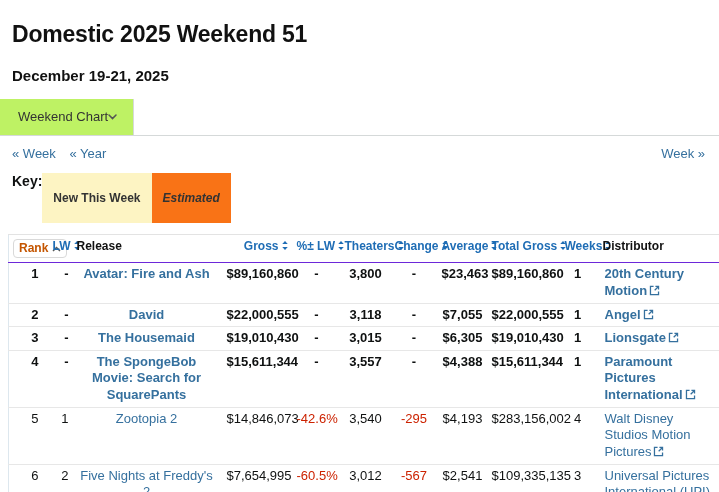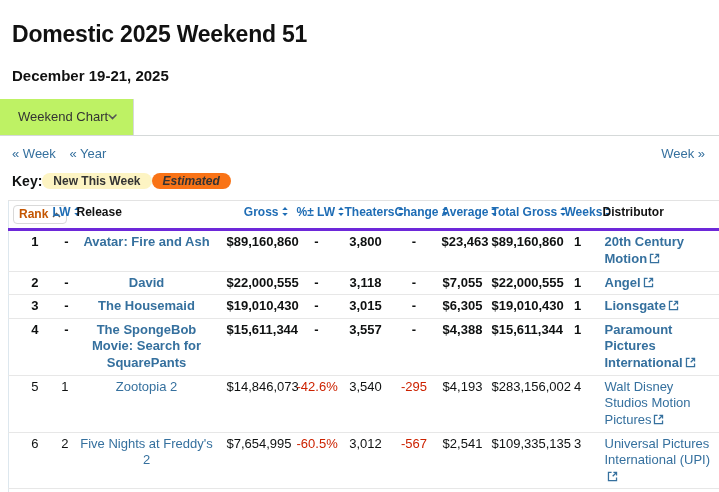--- a/index.html
+++ b/index.html
@@ -26,34 +26,34 @@
 
   .nav-row {
     display:flex; justify-content:space-between; align-items:center;
     padding:10px 14px 4px 12px; font-size:13px;
   }
   .nav-row a { margin-right:10px; }
   .nav-row .right a { margin-right:0; }
 
   .key-row { display:flex; align-items:flex-start; gap:0; padding:8px 12px 11px 12px; }
   .key-label { font-size:14px; font-weight:700; }
-  .chip { font-size:12px; font-weight:700; padding:1px 11px; border-radius:9px; color:#333; }
+  .chip { font-size:12px; font-weight:700; padding:18px 11px; border-radius:0; color:#333; }
   .chip-new { background:#fdf4c3; }
   .chip-est { background:#f97316; font-style:italic; }
 
   
   table.chart {
     width:711px; margin-left:8px; border-collapse:collapse; table-layout:fixed;
     border-top:1px solid #e3e3e3; border-left:1px solid #dde7ee;
     font-size:13px;
   }
   th, td { padding:3px 4px; vertical-align:top; line-height:1.28; }
   thead th {
     font-size:12px; font-weight:700; color:#1f6db5;
-    white-space:nowrap; border-bottom:3px solid #6d28d9; padding-top:4px; padding-bottom:4px;
+    white-space:nowrap; border-bottom:1px solid #6d28d9; padding-top:4px; padding-bottom:4px;
     text-align:right;
   }
   thead th.h-left { text-align:left; }
   thead th.h-plain { color:#111; }
   .rank-box {
     display:inline-flex; align-items:center; gap:4px;
     border:1px solid #d9d9d9; border-radius:4px; background:#fff;
     padding:1px 5px; color:#c45500;
   }
   .sort-icon { width:8px; height:11px; margin-left:2px; vertical-align:-1px; }

